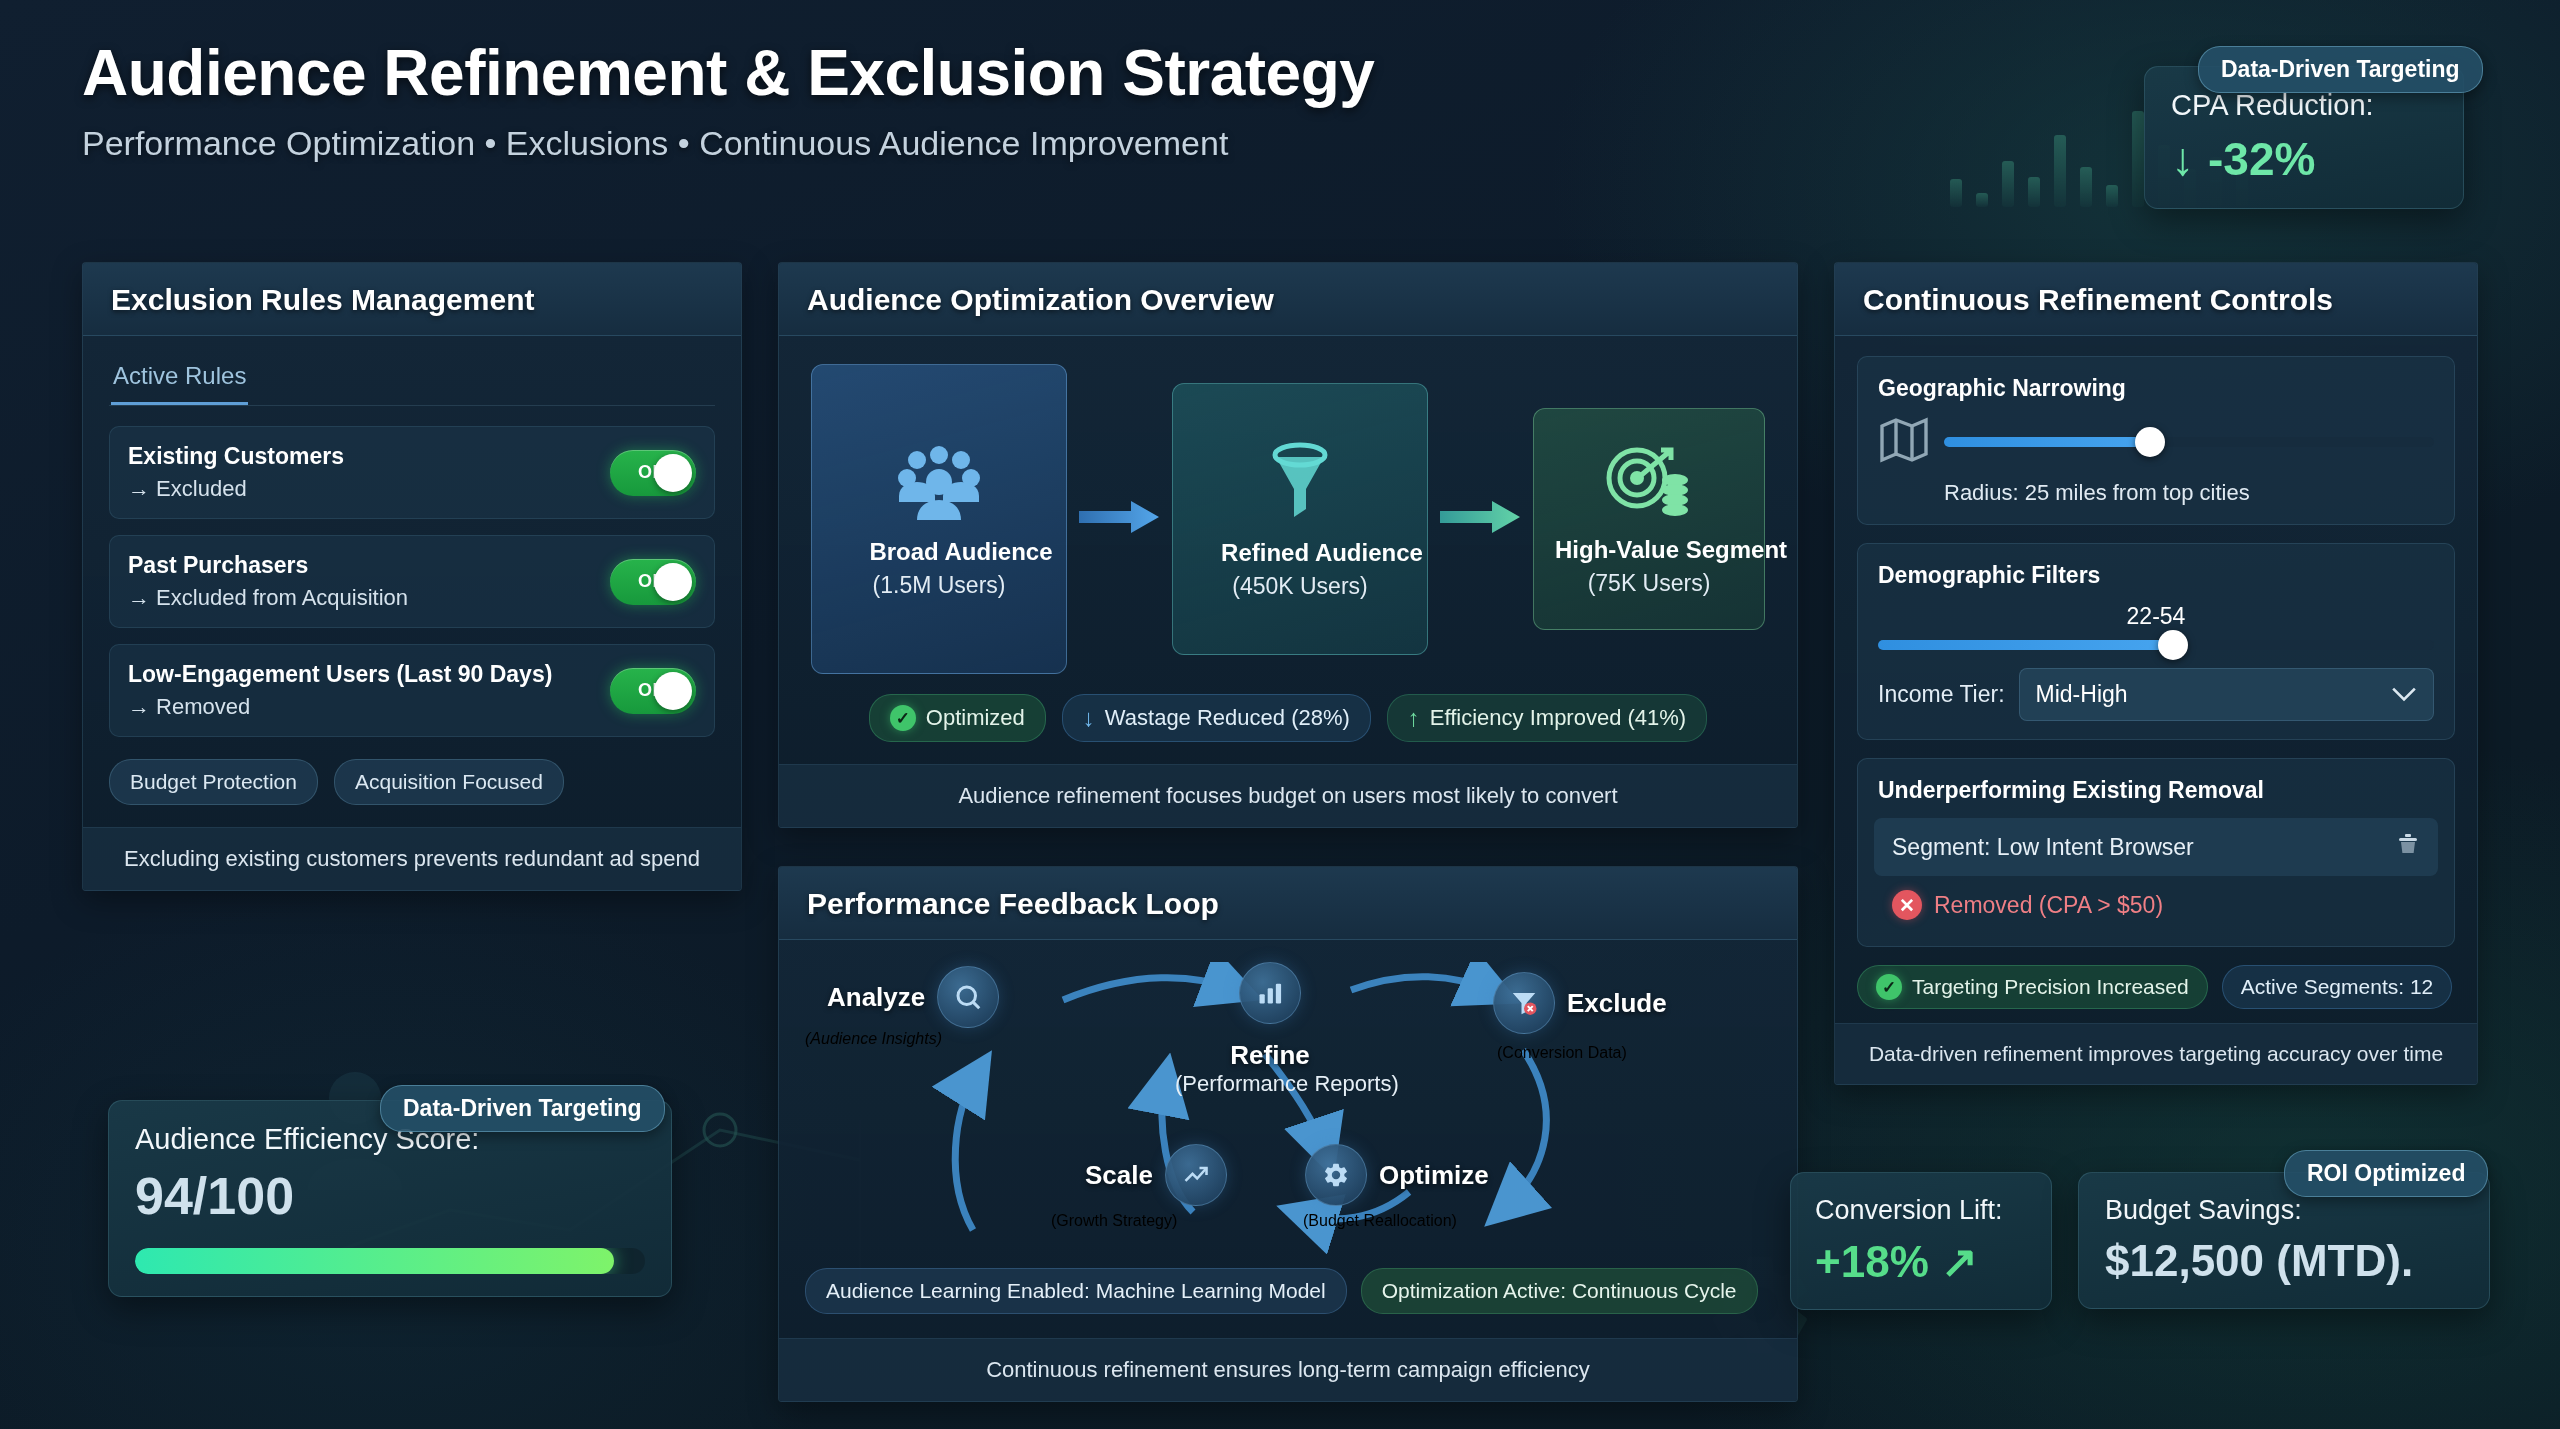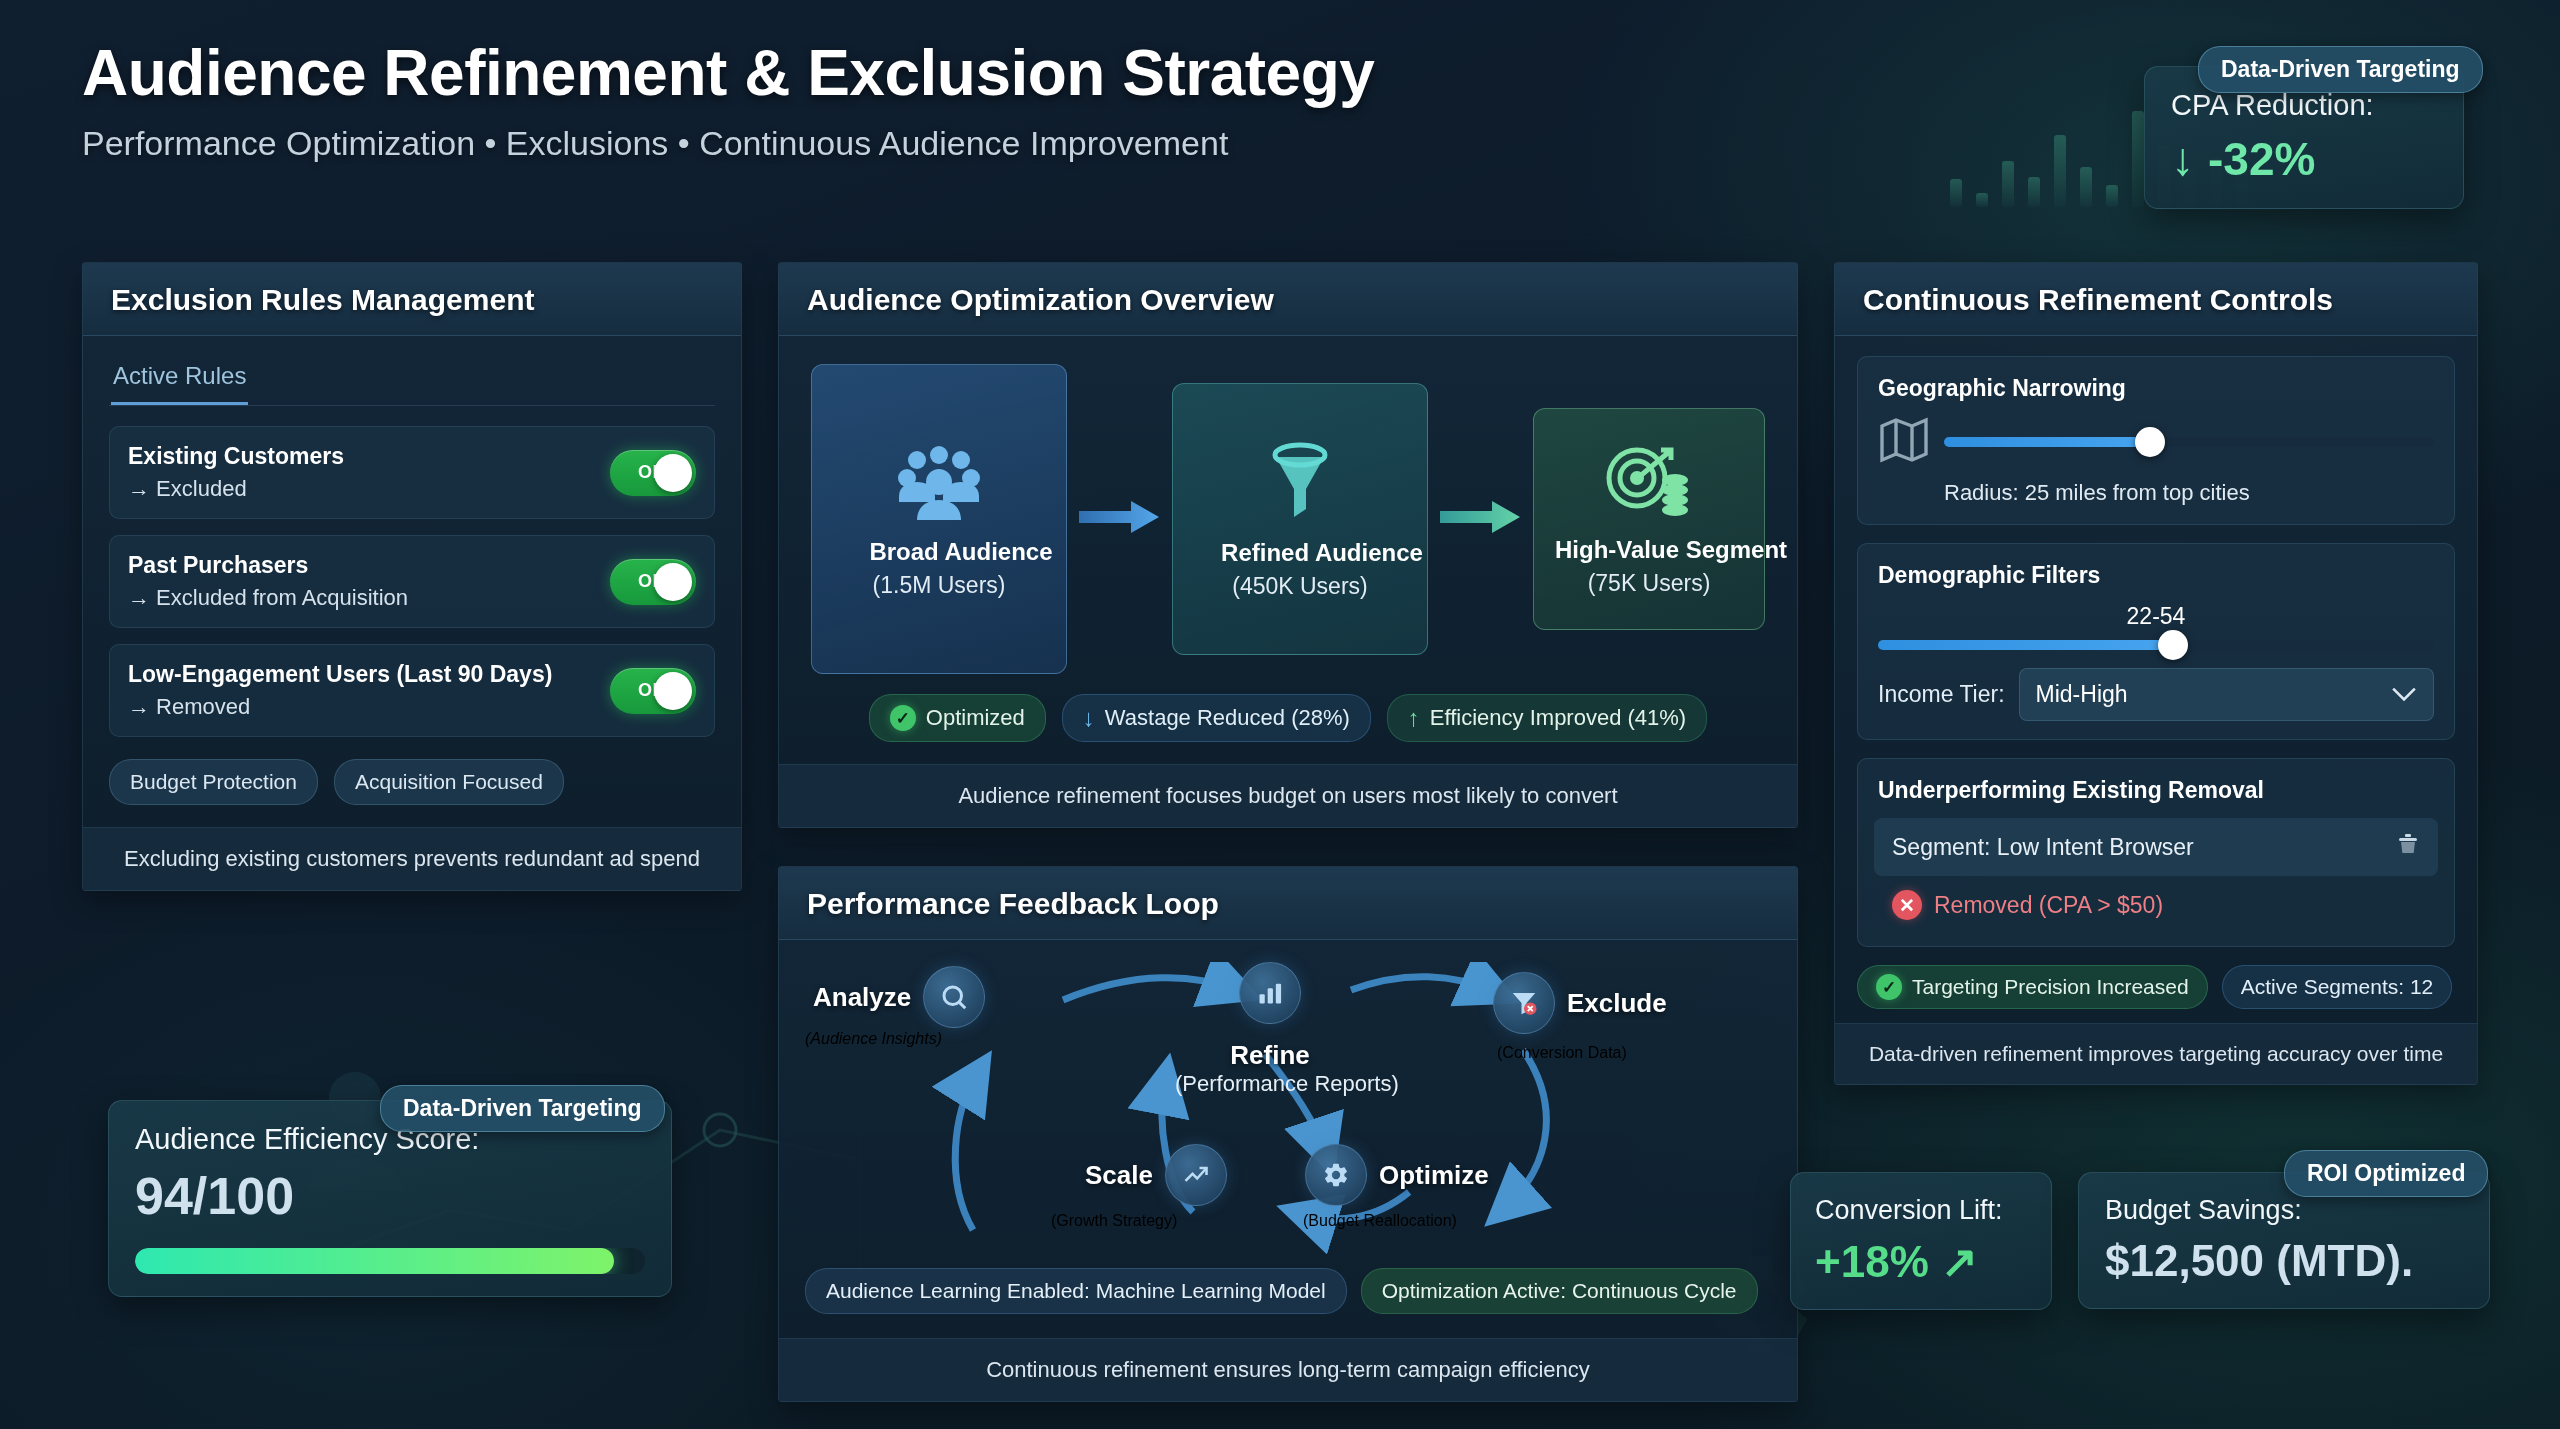--- a/index.html
+++ b/index.html
@@ -417,21 +417,21 @@
             <path d="M258 38 C 330 8 390 12 432 28"></path>
             <path d="M546 28 C 600 8 650 12 690 30"></path>
             <path d="M718 88 C 760 150 740 210 700 246"></path>
             <path d="M604 230 C 570 258 530 262 498 252"></path>
             <path d="M388 250 C 360 222 352 160 360 118"></path>
             <path d="M168 268 C 140 220 148 150 172 112"></path>
             <path d="M460 92 C 490 130 510 160 520 190"></path>
           </g>
         </svg>
 
-        <div class="node" style="left:8px; top:4px; display:flex; align-items:center; gap:12px;">
+        <div class="node" style="left:22px; top:4px; display:flex; align-items:center; gap:12px;">
           <div style="text-align:right;">
             <div class="nlabel">Analyze</div>
           </div>
           <div class="ncircle">
             <svg width="30" height="30" viewBox="0 0 24 24" fill="none" stroke="#bcdcf5" stroke-width="2.4">
               <circle cx="11" cy="11" r="7"></circle>
                 <line x1="16.5" y1="16.5" x2="21" y2="21"></line>
             </svg>
           </div>
         </div>

